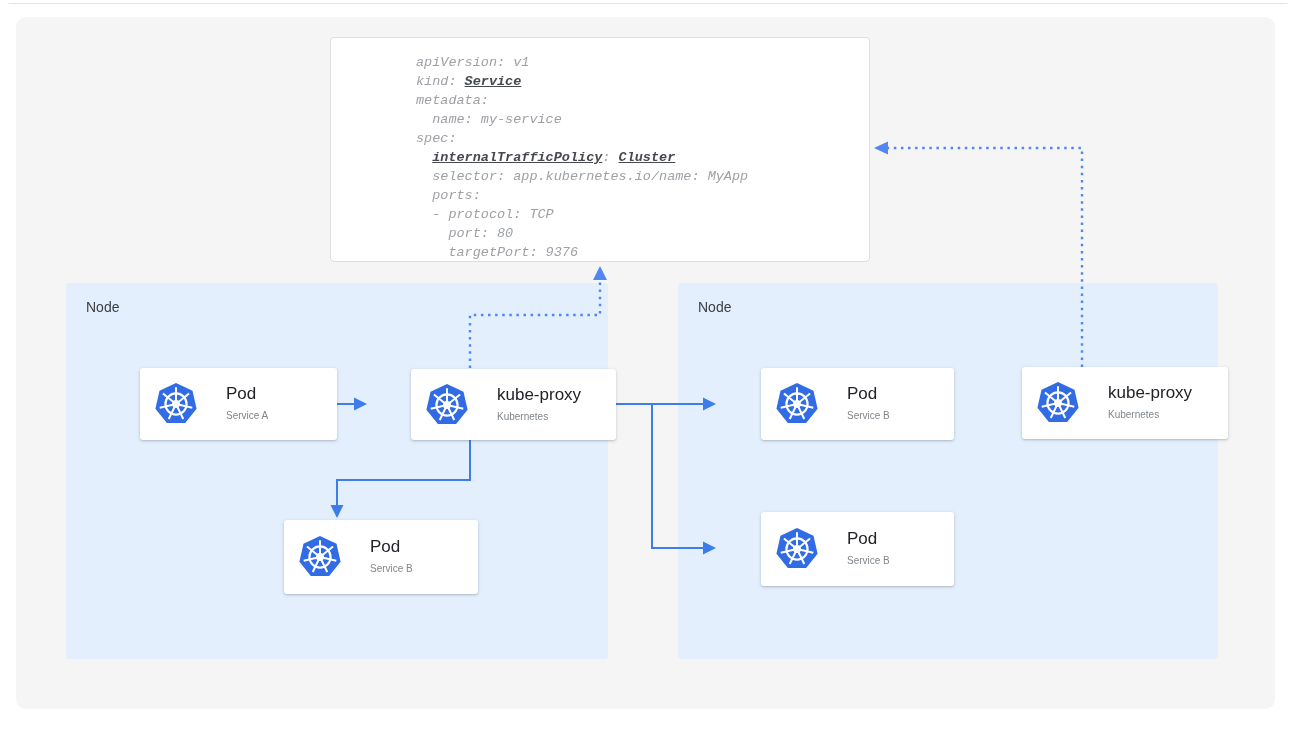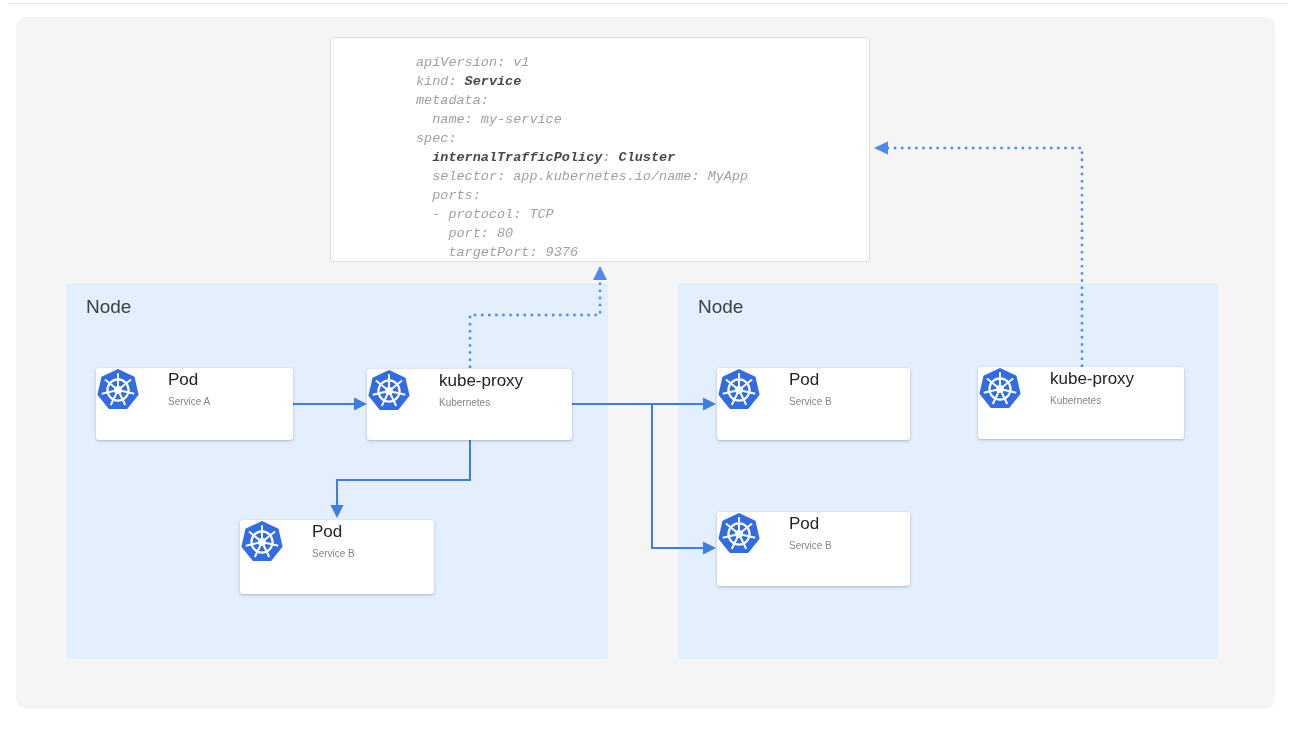--- a/index.html
+++ b/index.html
@@ -16,35 +16,35 @@
   .yaml-card{
     position:absolute;left:330px;top:37px;width:540px;height:225px;
     background:#ffffff;border:1px solid #dcdee1;border-radius:4px;box-sizing:border-box;
   }
   .yaml-code{
     position:absolute;left:85px;top:15px;right:8px;
     font-family:"Liberation Mono",monospace;font-style:italic;
     font-size:13.5px;line-height:19px;color:var(--yaml-gray,#9da0a5);
     white-space:pre;
   }
-  .yaml-line .b{font-weight:bold;color:var(--yaml-dark,#46494e);}
+  .yaml-line .b{font-weight:bold;color:var(--yaml-dark,#46494e);text-decoration:underline;}
   
   .node{
     position:absolute;background:var(--node-fill,#e3effd);border-radius:3px;
   }
   .node-left{left:66px;top:283px;width:542px;height:376px;}
   .node-right{left:678px;top:283px;width:540px;height:376px;}
   .node-label{
-    position:absolute;left:20px;top:13px;font-size:19px;color:#3c4043;line-height:22px;
+    position:absolute;left:20px;top:13px;font-size:14px;color:#3c4043;line-height:22px;
   }
   
   .card{
     position:absolute;background:#ffffff;border-radius:3px;box-sizing:border-box;
     box-shadow:0 1px 2px rgba(60,64,67,.22),0 1px 4px rgba(60,64,67,.12);
-    display:flex;align-items:flex-start;
+    display:flex;align-items:center;padding-left:14px;margin-left:44px;
   }
   .c1{left:96px;top:368px;width:197px;height:72px;}
   .c2{left:367px;top:369px;width:205px;height:71px;}
   .c3{left:240px;top:520px;width:194px;height:74px;}
   .c4{left:717px;top:368px;width:193px;height:72px;}
   .c5{left:717px;top:512px;width:193px;height:74px;}
   .c6{left:978px;top:367px;width:206px;height:72px;}
   .k8s-icon{width:44px;height:44px;flex:0 0 44px;display:block;}
   .card-text{margin-left:28px;}
   .card-title{font-size:17px;line-height:23px;color:#212327;}

